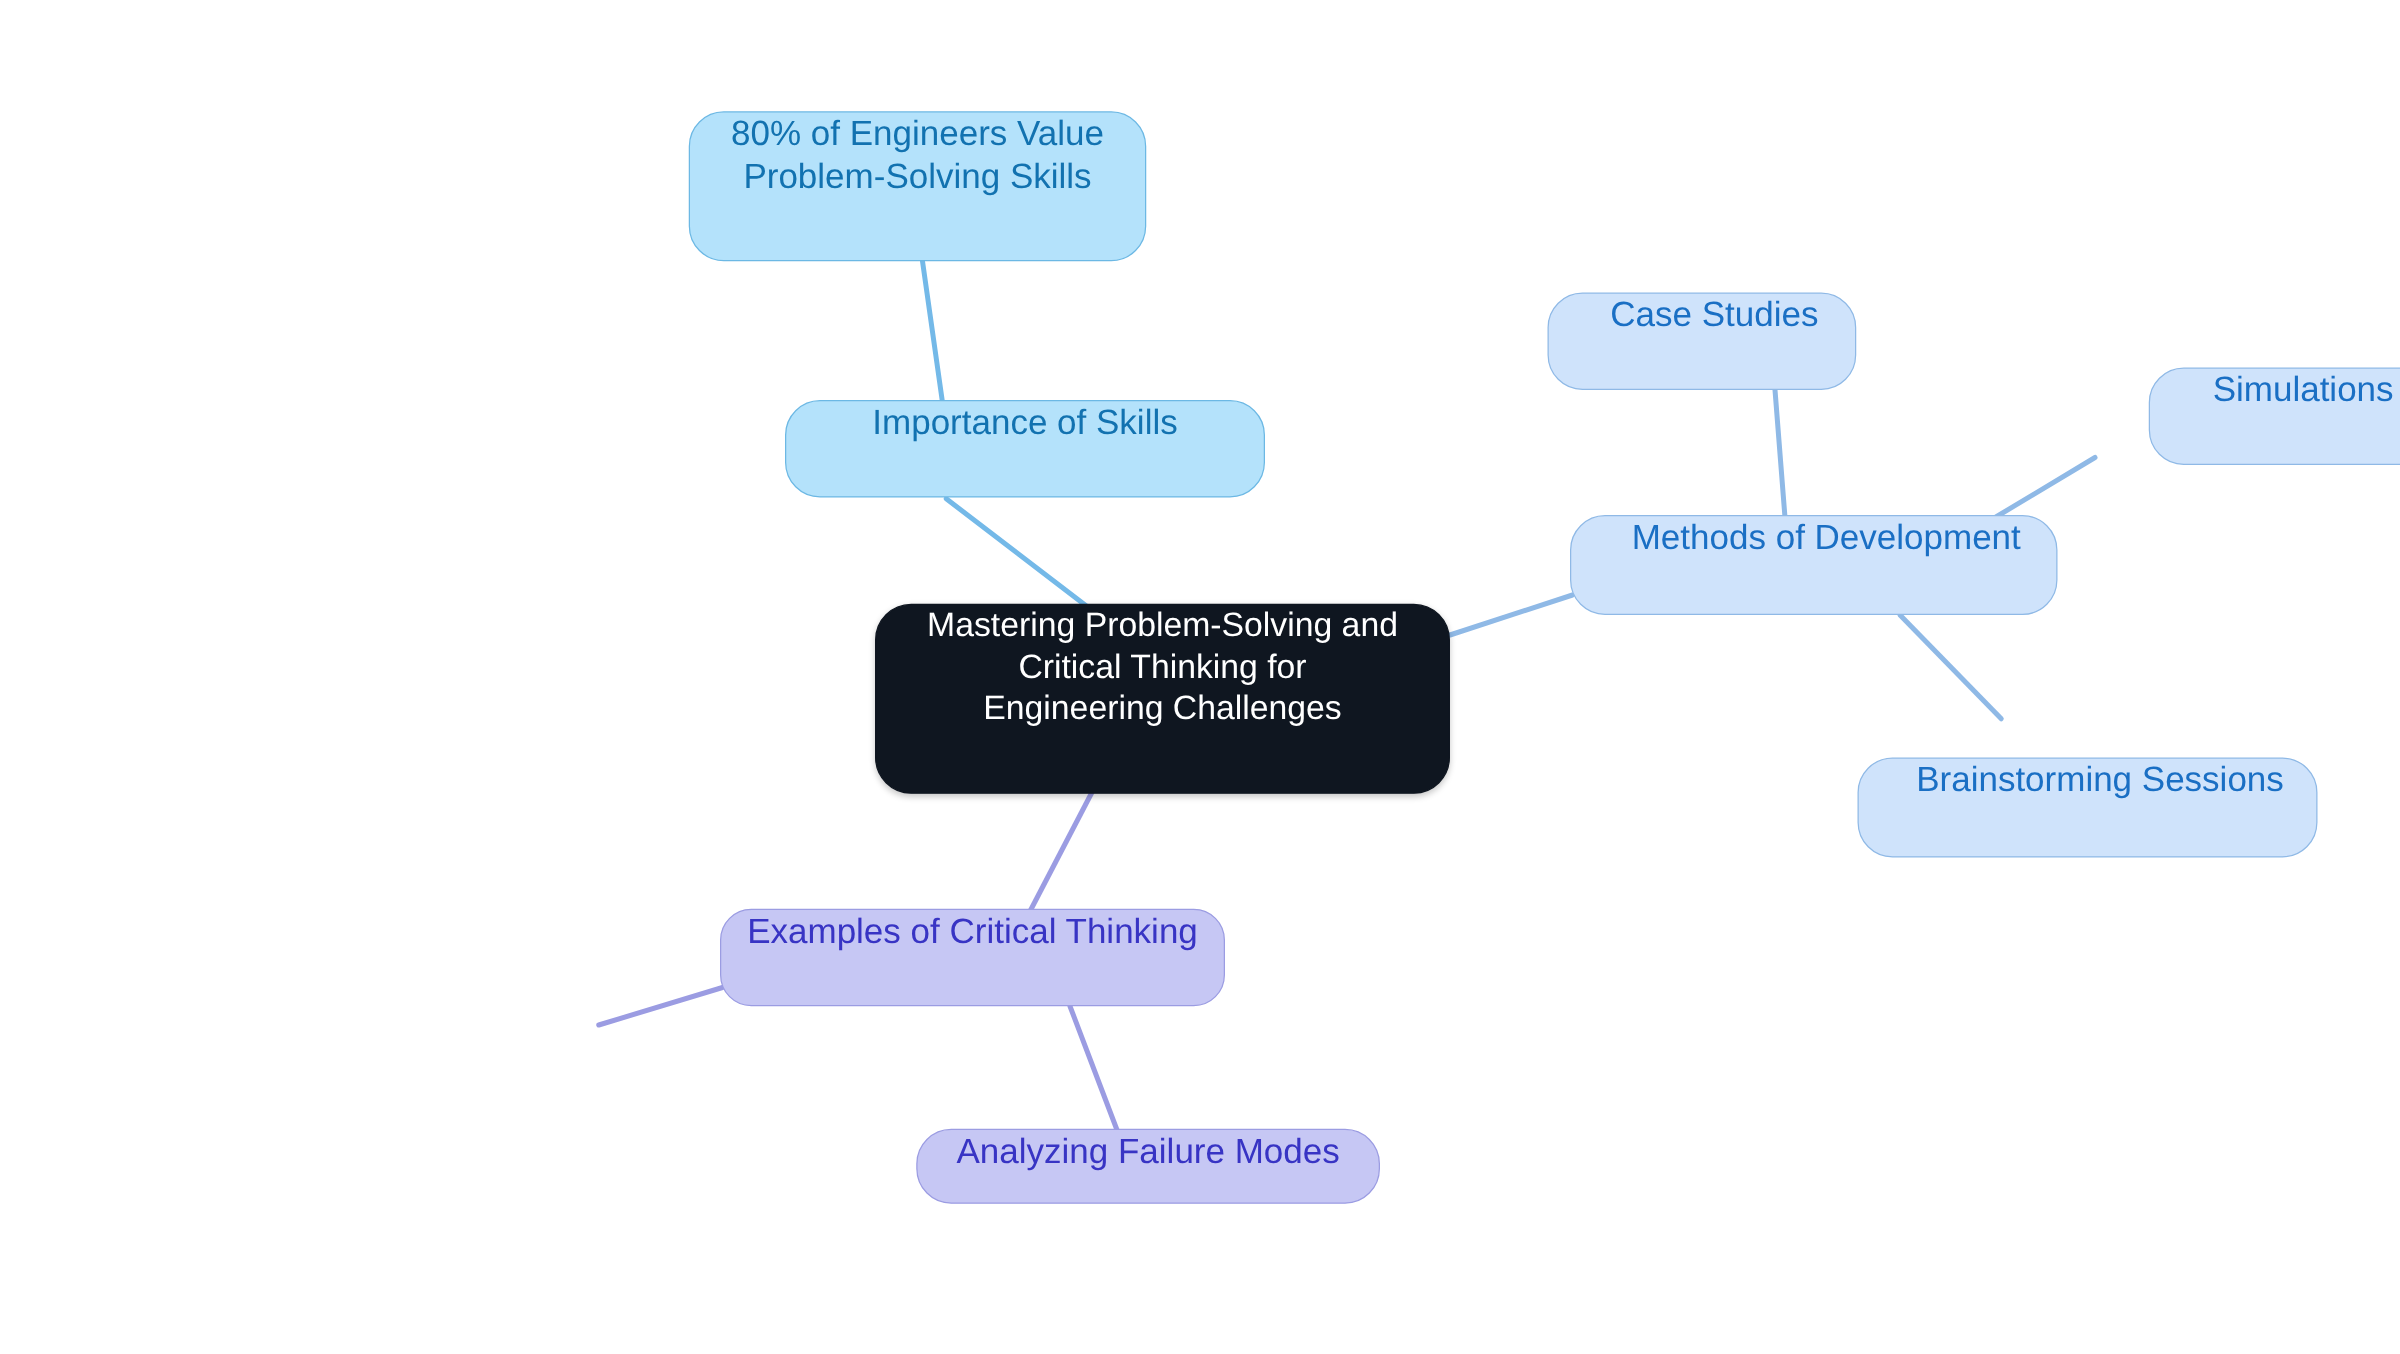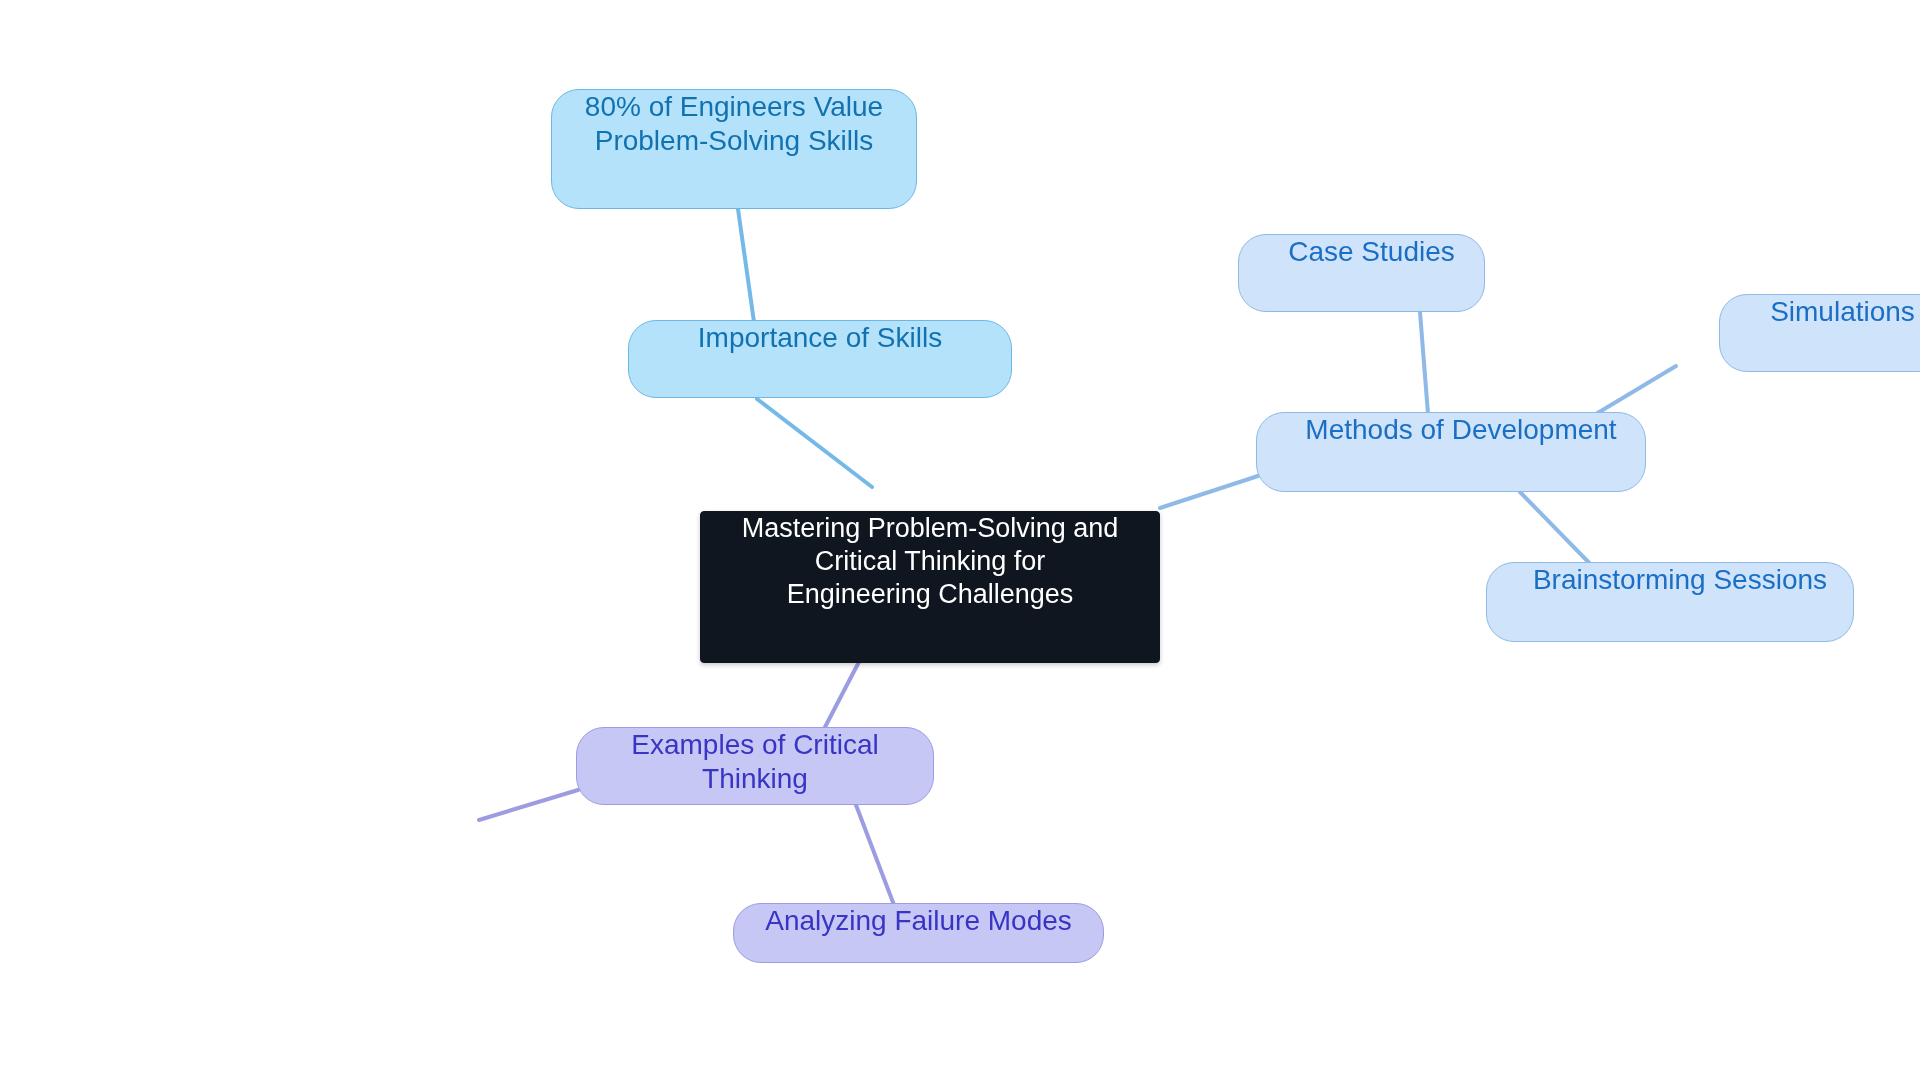--- a/index.html
+++ b/index.html
@@ -33,24 +33,23 @@
     text-align: center;
     border-radius: 28px;
     line-height: 1.22;
     white-space: pre-line;
     z-index: 5;
   }
   .node-root {
     background: #0f1620;
     color: #ffffff;
     border: 1px solid #0f1620;
-    border-radius: 4px;
+    border-radius: 29px;
     font-size: 27px;
     box-shadow: 0 2px 5px rgba(0,0,0,0.22);
-    margin-top: 28px;
   }
   .node-blue {
     background: #b4e2fb;
     border: 1.6px solid #6cb8e4;
     color: #1272b0;
     font-size: 28px;
   }
   .node-paleblue {
     background: #cfe3fb;
     border: 1.6px solid #8fb9e6;
@@ -102,25 +101,25 @@
   </div>
 
   <div class="node node-paleblue" style="left:1238px; top:234px; width:247px; height:78px;">
     <span>Case Studies</span>
   </div>
 
   <div class="node node-paleblue" style="left:1673px; top:294px; width:227px; height:78px;margin-left:46px;">
     <span>Simulations</span>
   </div>
 
-  <div class="node node-paleblue" style="left:1486px; top:562px; width:368px; height:80px;">
+  <div class="node node-paleblue" style="left:1486px; top:606px; width:368px; height:80px;">
     <span>Brainstorming Sessions</span>
   </div>
 
-  <div class="node node-purple" style="left:576px; top:727px; width:358px; height:78px;">
+  <div class="node node-purple" style="left:576px; top:727px; width:404px; height:78px;border-radius:25px;">
     <span>Examples of Critical Thinking</span>
   </div>
 
 
   <div class="node node-purple" style="left:733px; top:903px; width:371px; height:60px;">
     <span>Analyzing Failure Modes</span>
   </div>
 
 </div>
 

